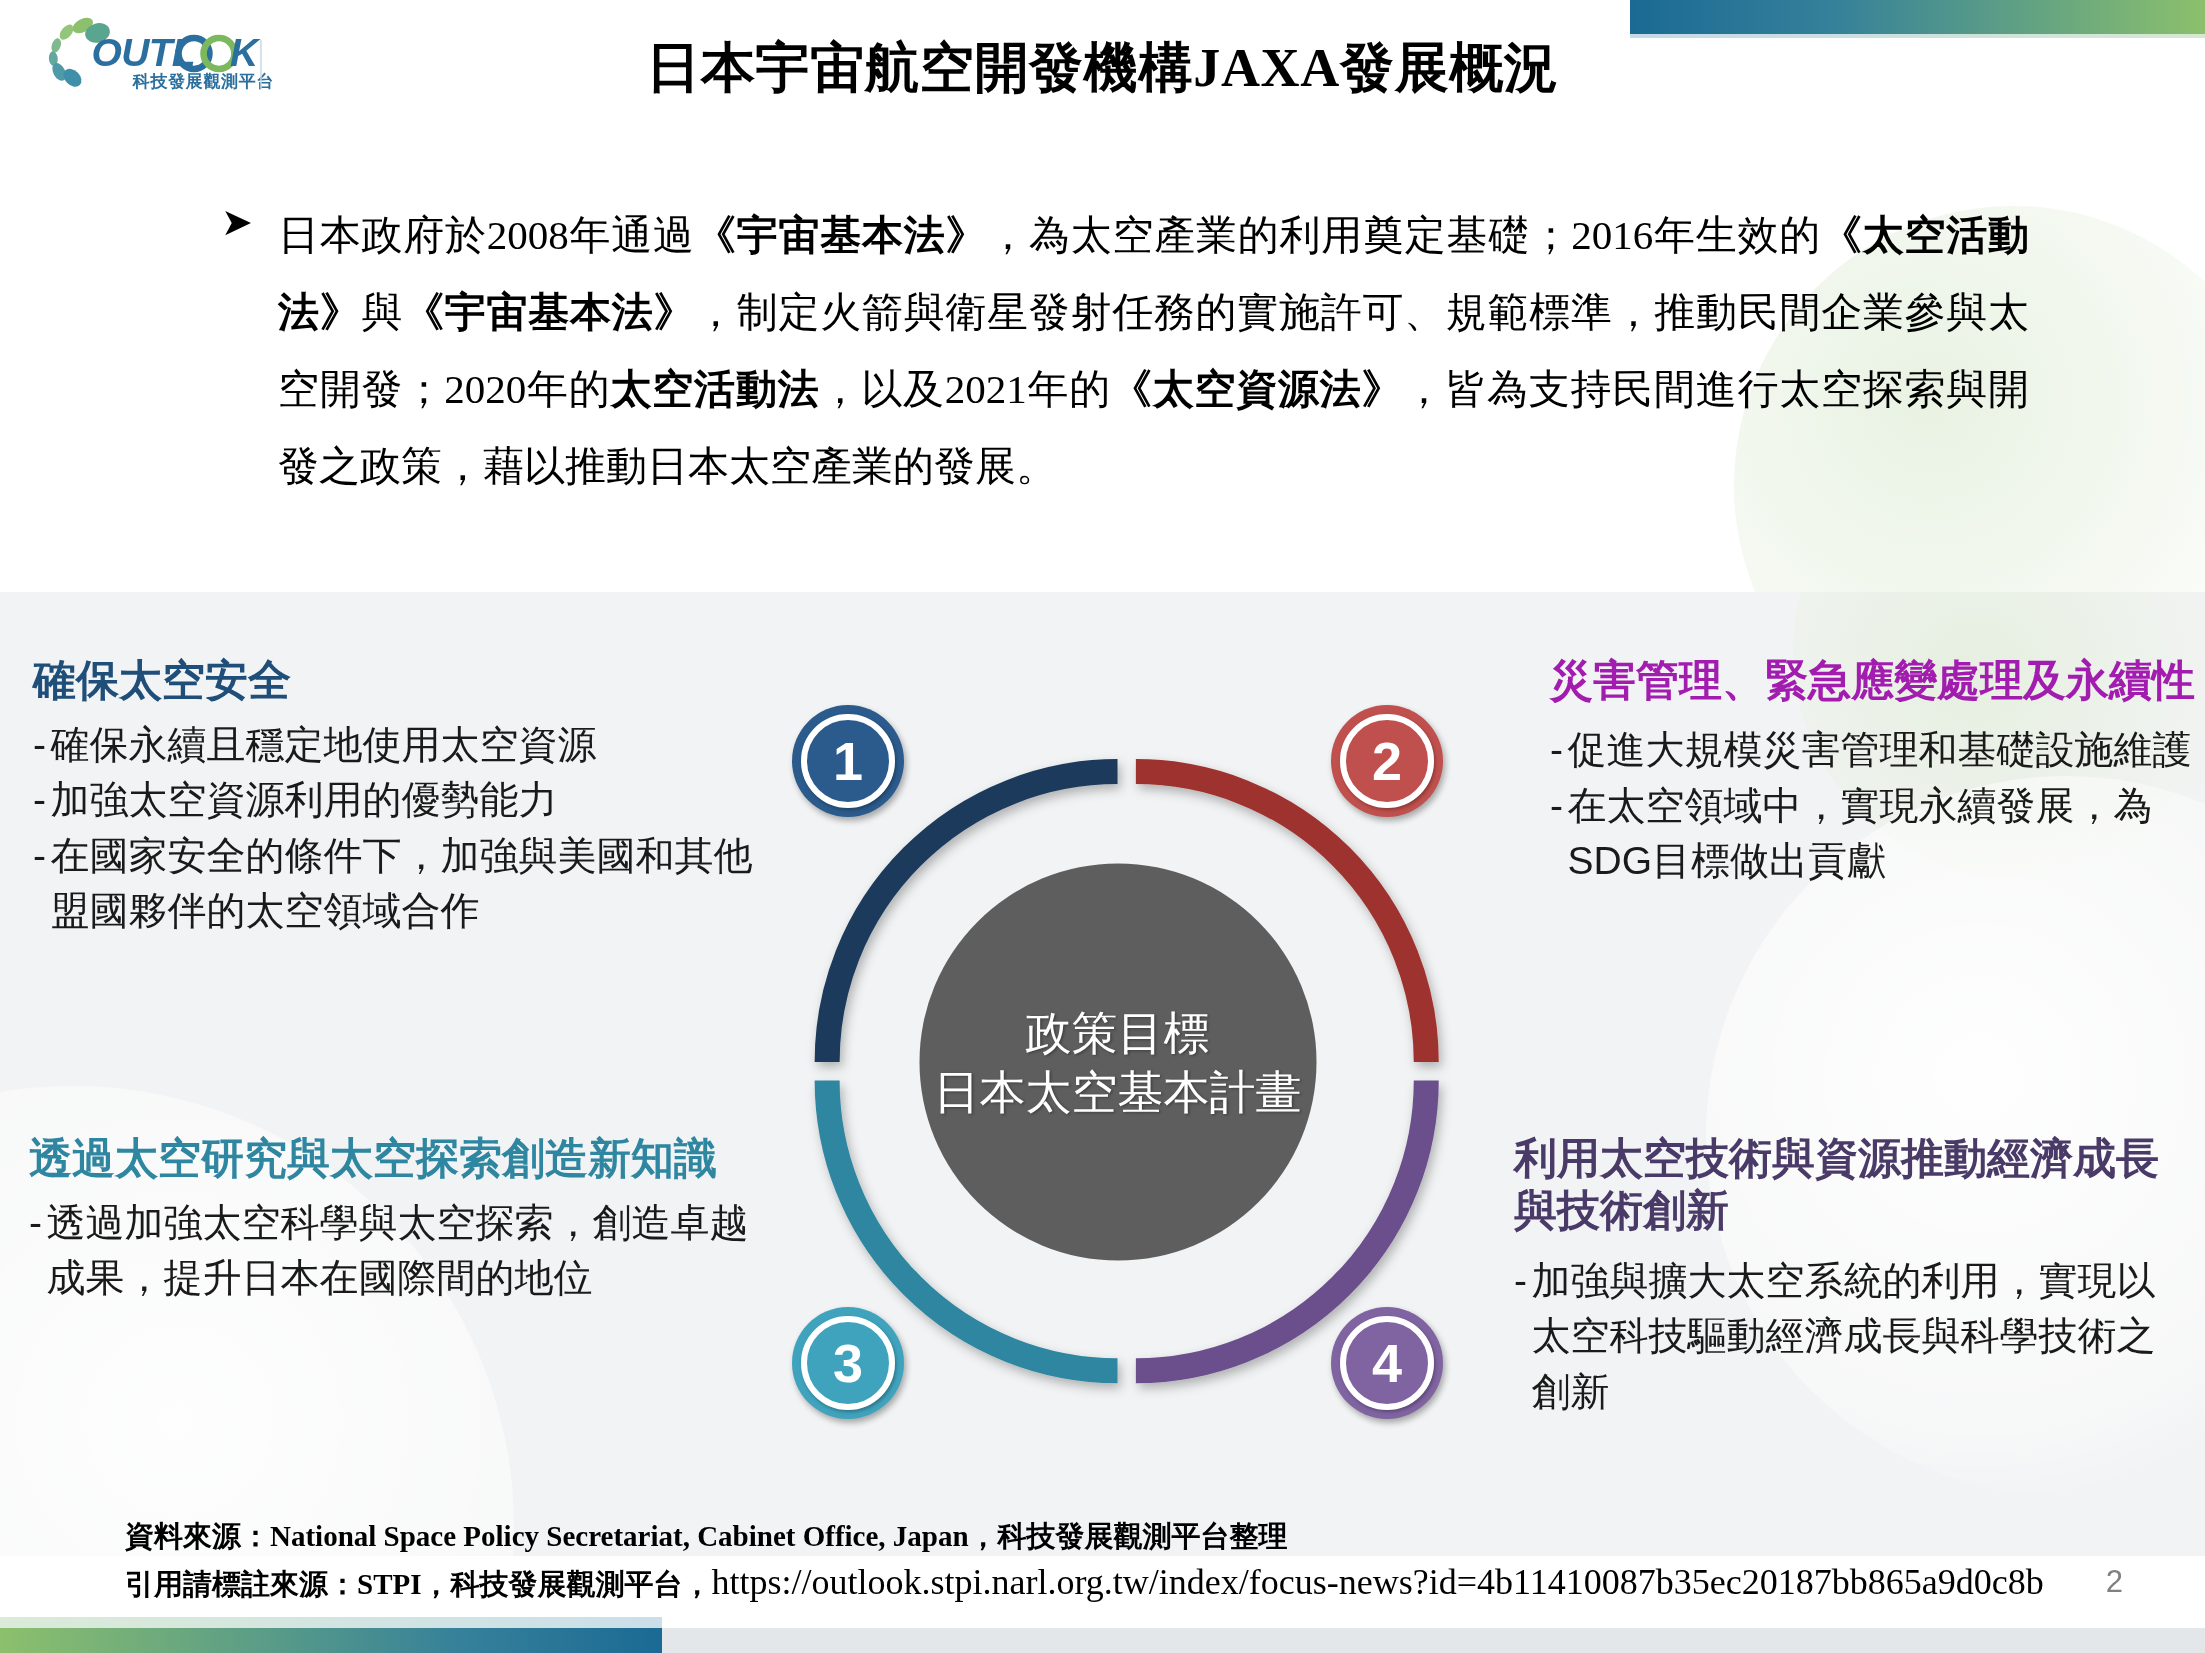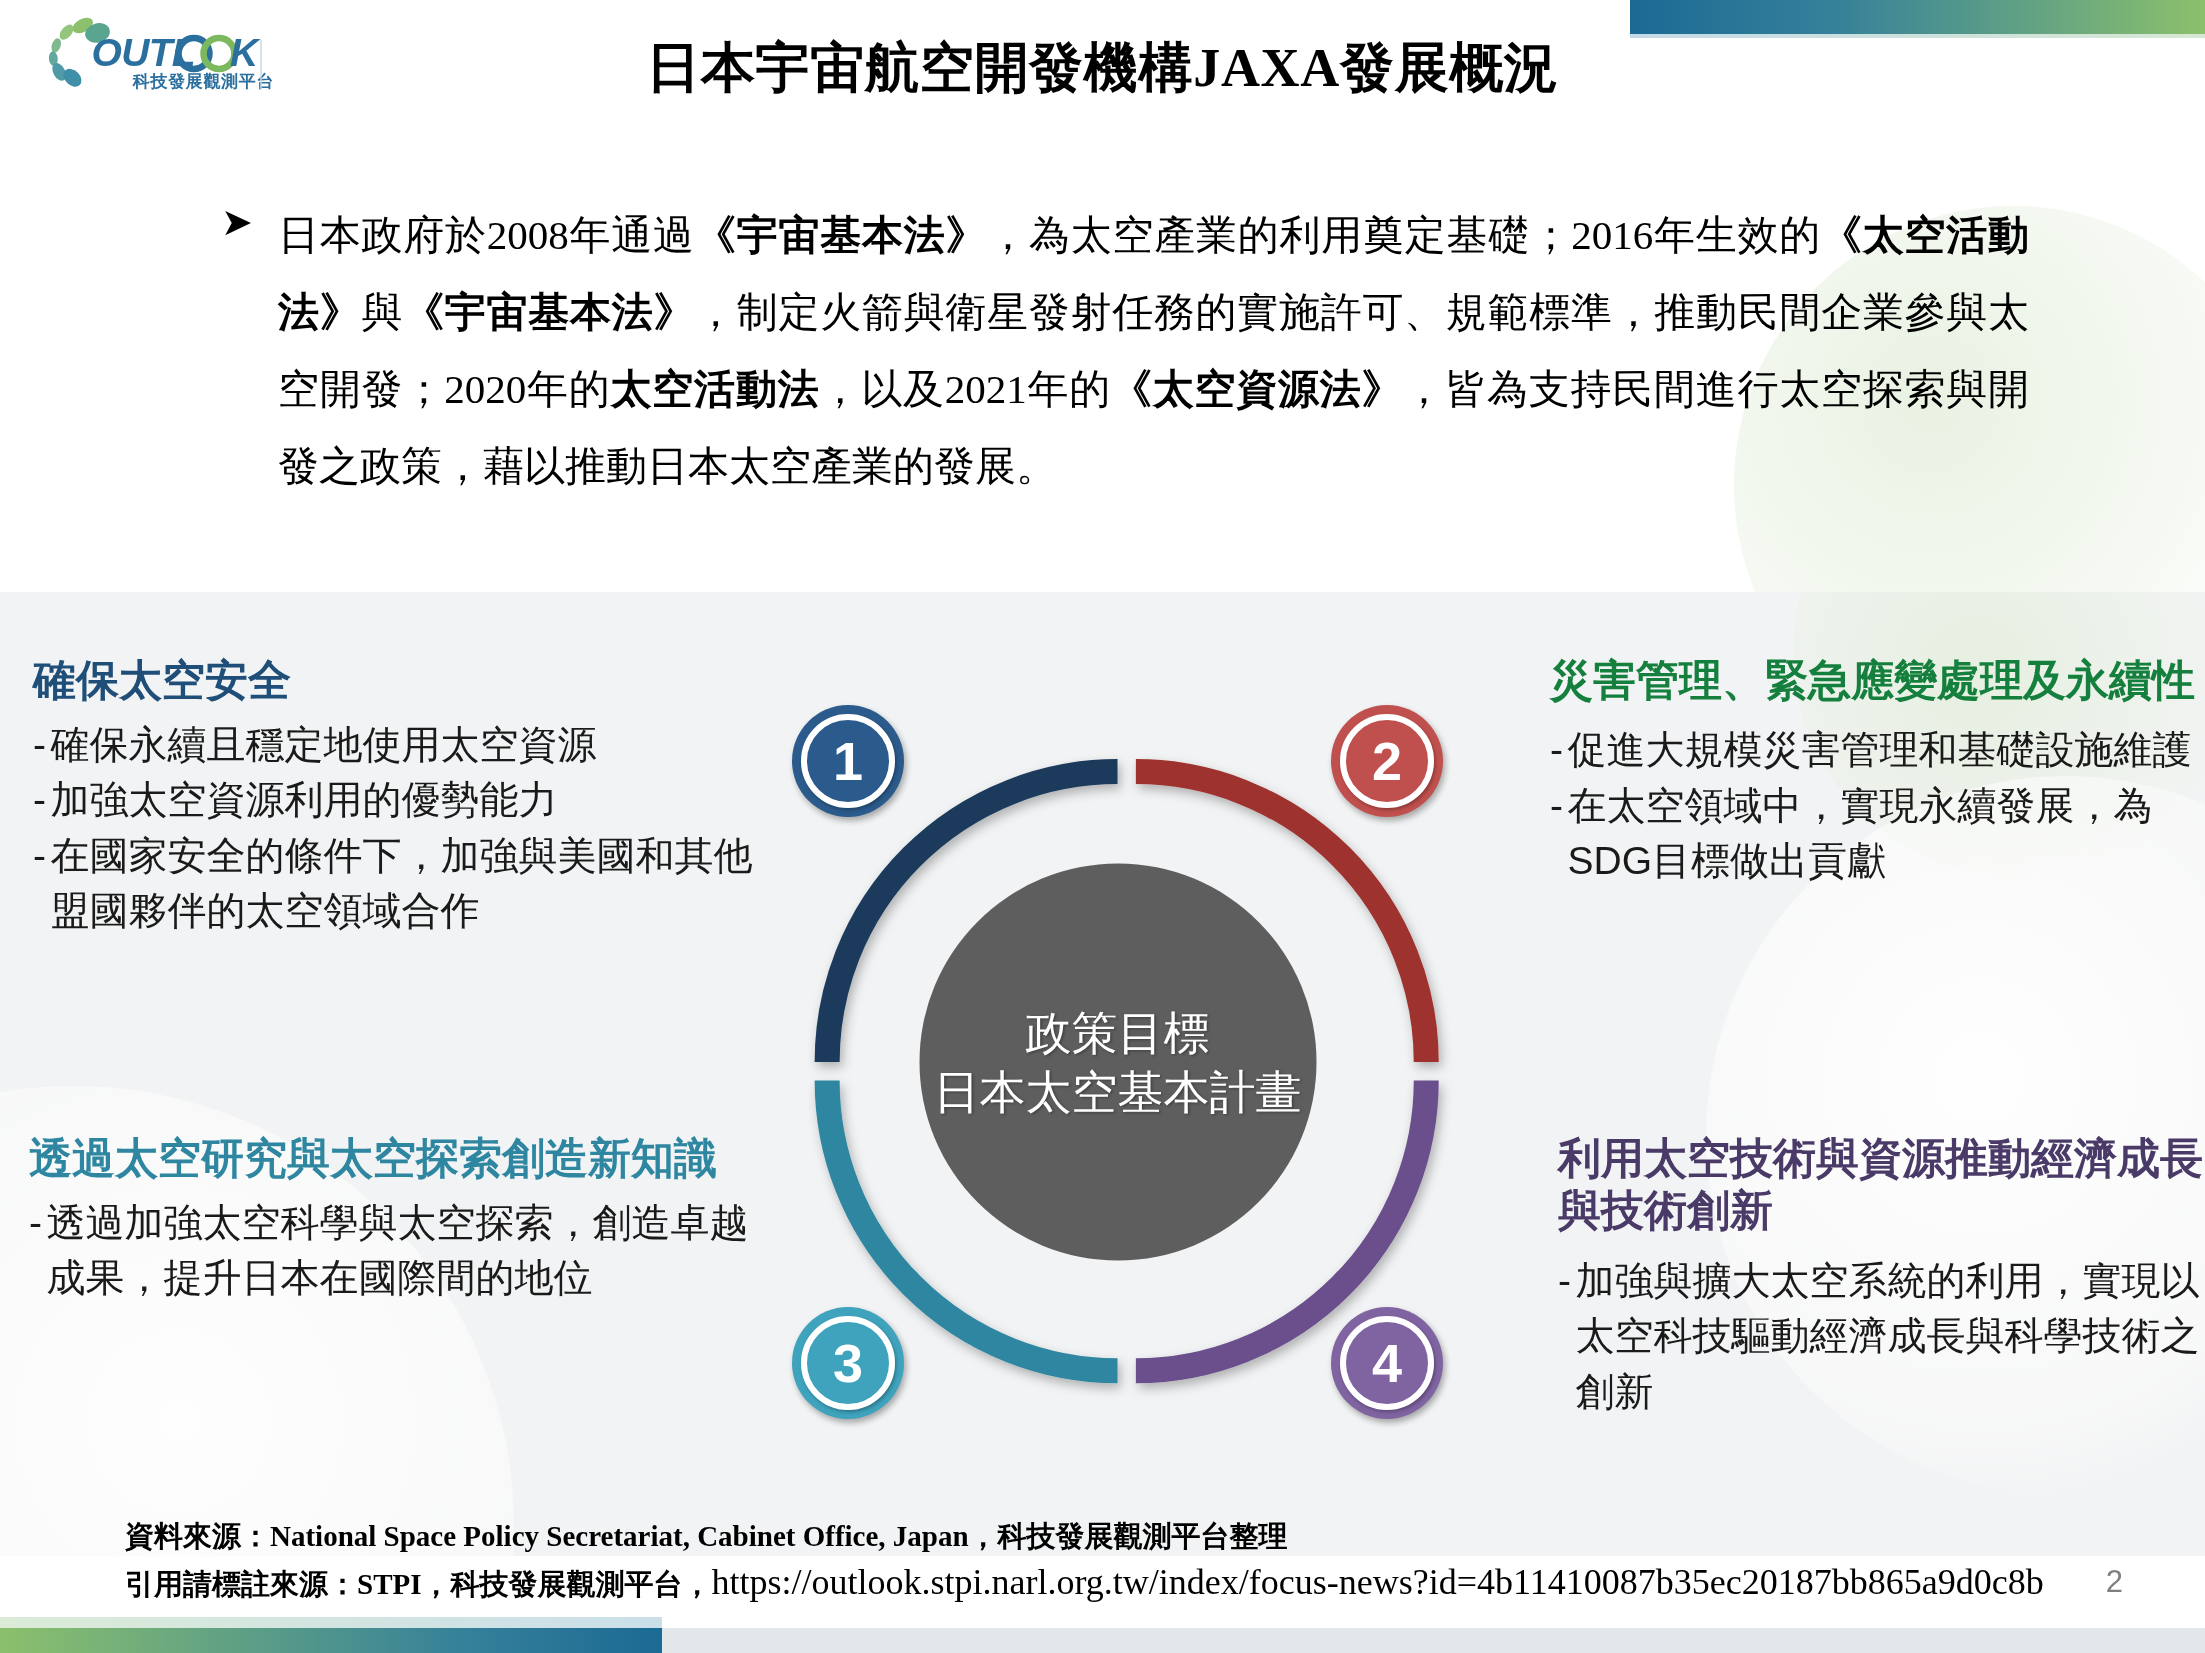--- a/index.html
+++ b/index.html
@@ -179,24 +179,24 @@
   }
   .quad-dash {
     flex: 0 0 auto;
     width: 17.6px;
   }
   .quad-text { flex: 1 1 auto; }
 
   .quad-tl { left: 33px;  top: 654px;  width: 735px; }
   .quad-tr { left: 1550px; top: 654px;  width: 647px; }
   .quad-bl { left: 29px;  top: 1132px; width: 735px; }
-  .quad-br { left: 1558px; top: 1132px; width: 647px; }
+  .quad-br { left: 1514px; top: 1132px; width: 647px; }
 
   .c-navy   { color: #1f4e79; }
-  .c-red    { color: #15803d; }
+  .c-red    { color: #a21caf; }
   .c-teal   { color: #2e86a0; }
   .c-purple { color: #4a3a68; }
 
   .quad-br .quad-list,
   .quad-tr .quad-list { margin-top: 16px; }
 
   
   .ring-wrap {
     position: absolute;
     left: 724px;

